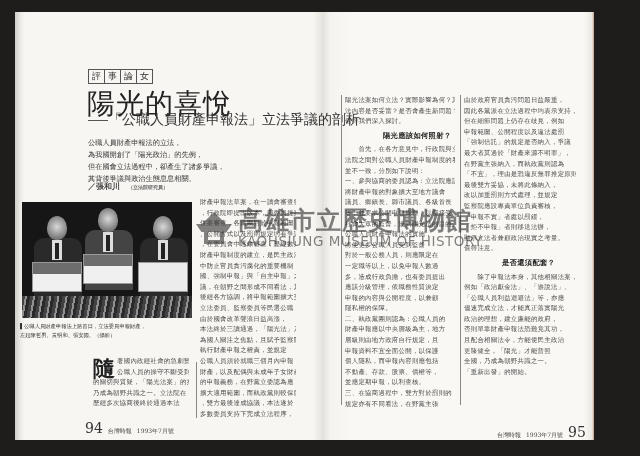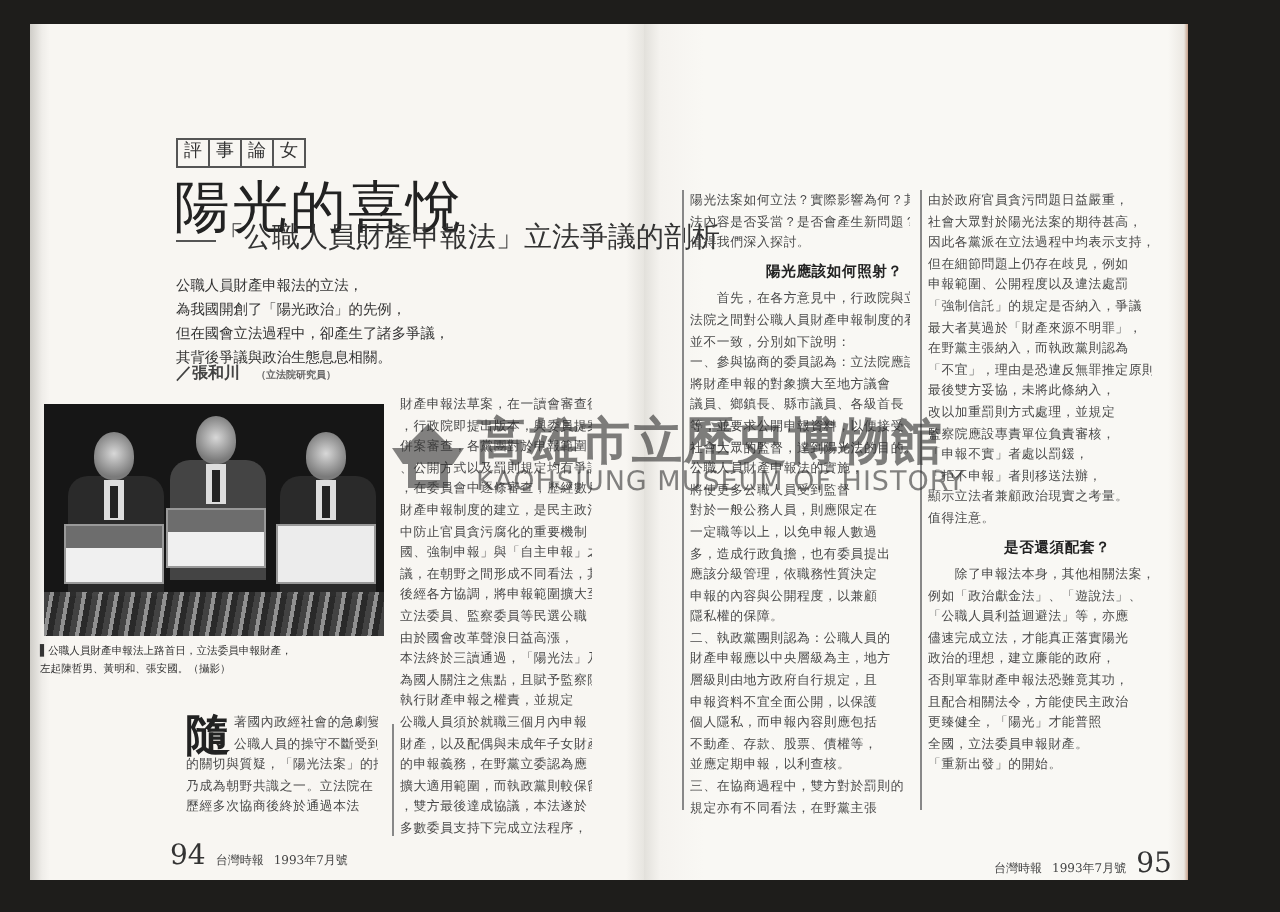--- a/index.html
+++ b/index.html
@@ -188,21 +188,20 @@
   <span class="line">不動產、存款、股票、債權等，</span>
   <span class="line">並應定期申報，以利查核。</span>
   <span class="line">三、在協商過程中，雙方對於罰則的</span>
   <span class="line">規定亦有不同看法，在野黨主張</span>
 </div>
 
 <div class="rule-v" style="left:460px; top:95px; height:310px;"></div>
 
 <div class="col" style="left:464px; top:95px; width:112px;">
   <span class="line">由於政府官員貪污問題日益嚴重，</span>
-  <span class="line">社會大眾對於陽光法案的期待甚高，</span>
   <span class="line">因此各黨派在立法過程中均表示支持，</span>
   <span class="line">但在細節問題上仍存在歧見，例如</span>
   <span class="line">申報範圍、公開程度以及違法處罰</span>
   <span class="line">「強制信託」的規定是否納入，爭議</span>
   <span class="line">最大者莫過於「財產來源不明罪」，</span>
   <span class="line">在野黨主張納入，而執政黨則認為</span>
   <span class="line">「不宜」，理由是恐違反無罪推定原則，</span>
   <span class="line">最後雙方妥協，未將此條納入，</span>
   <span class="line">改以加重罰則方式處理，並規定</span>
   <span class="line">監察院應設專責單位負責審核，</span>
@@ -212,21 +211,21 @@
   <span class="line">值得注意。</span>
   <span class="line head">是否還須配套？</span>
   <span class="line">　　除了申報法本身，其他相關法案，</span>
   <span class="line">例如「政治獻金法」、「遊說法」、</span>
   <span class="line">「公職人員利益迴避法」等，亦應</span>
   <span class="line">儘速完成立法，才能真正落實陽光</span>
   <span class="line">政治的理想，建立廉能的政府，</span>
   <span class="line">否則單靠財產申報法恐難竟其功，</span>
   <span class="line">且配合相關法令，方能使民主政治</span>
   <span class="line">更臻健全，「陽光」才能普照</span>
-  <span class="line">全國，立法委員申報財產。</span>
+  <span class="line">全國，乃成為朝野共識之一。</span>
   <span class="line">「重新出發」的開始。</span>
 </div>
 
 <div class="folio" style="left:497px; top:424px;">
   <span>台灣時報</span>
   <span>1993年7月號</span>
   <span class="num">95</span>
 </div>
 
 <div class="watermark">

